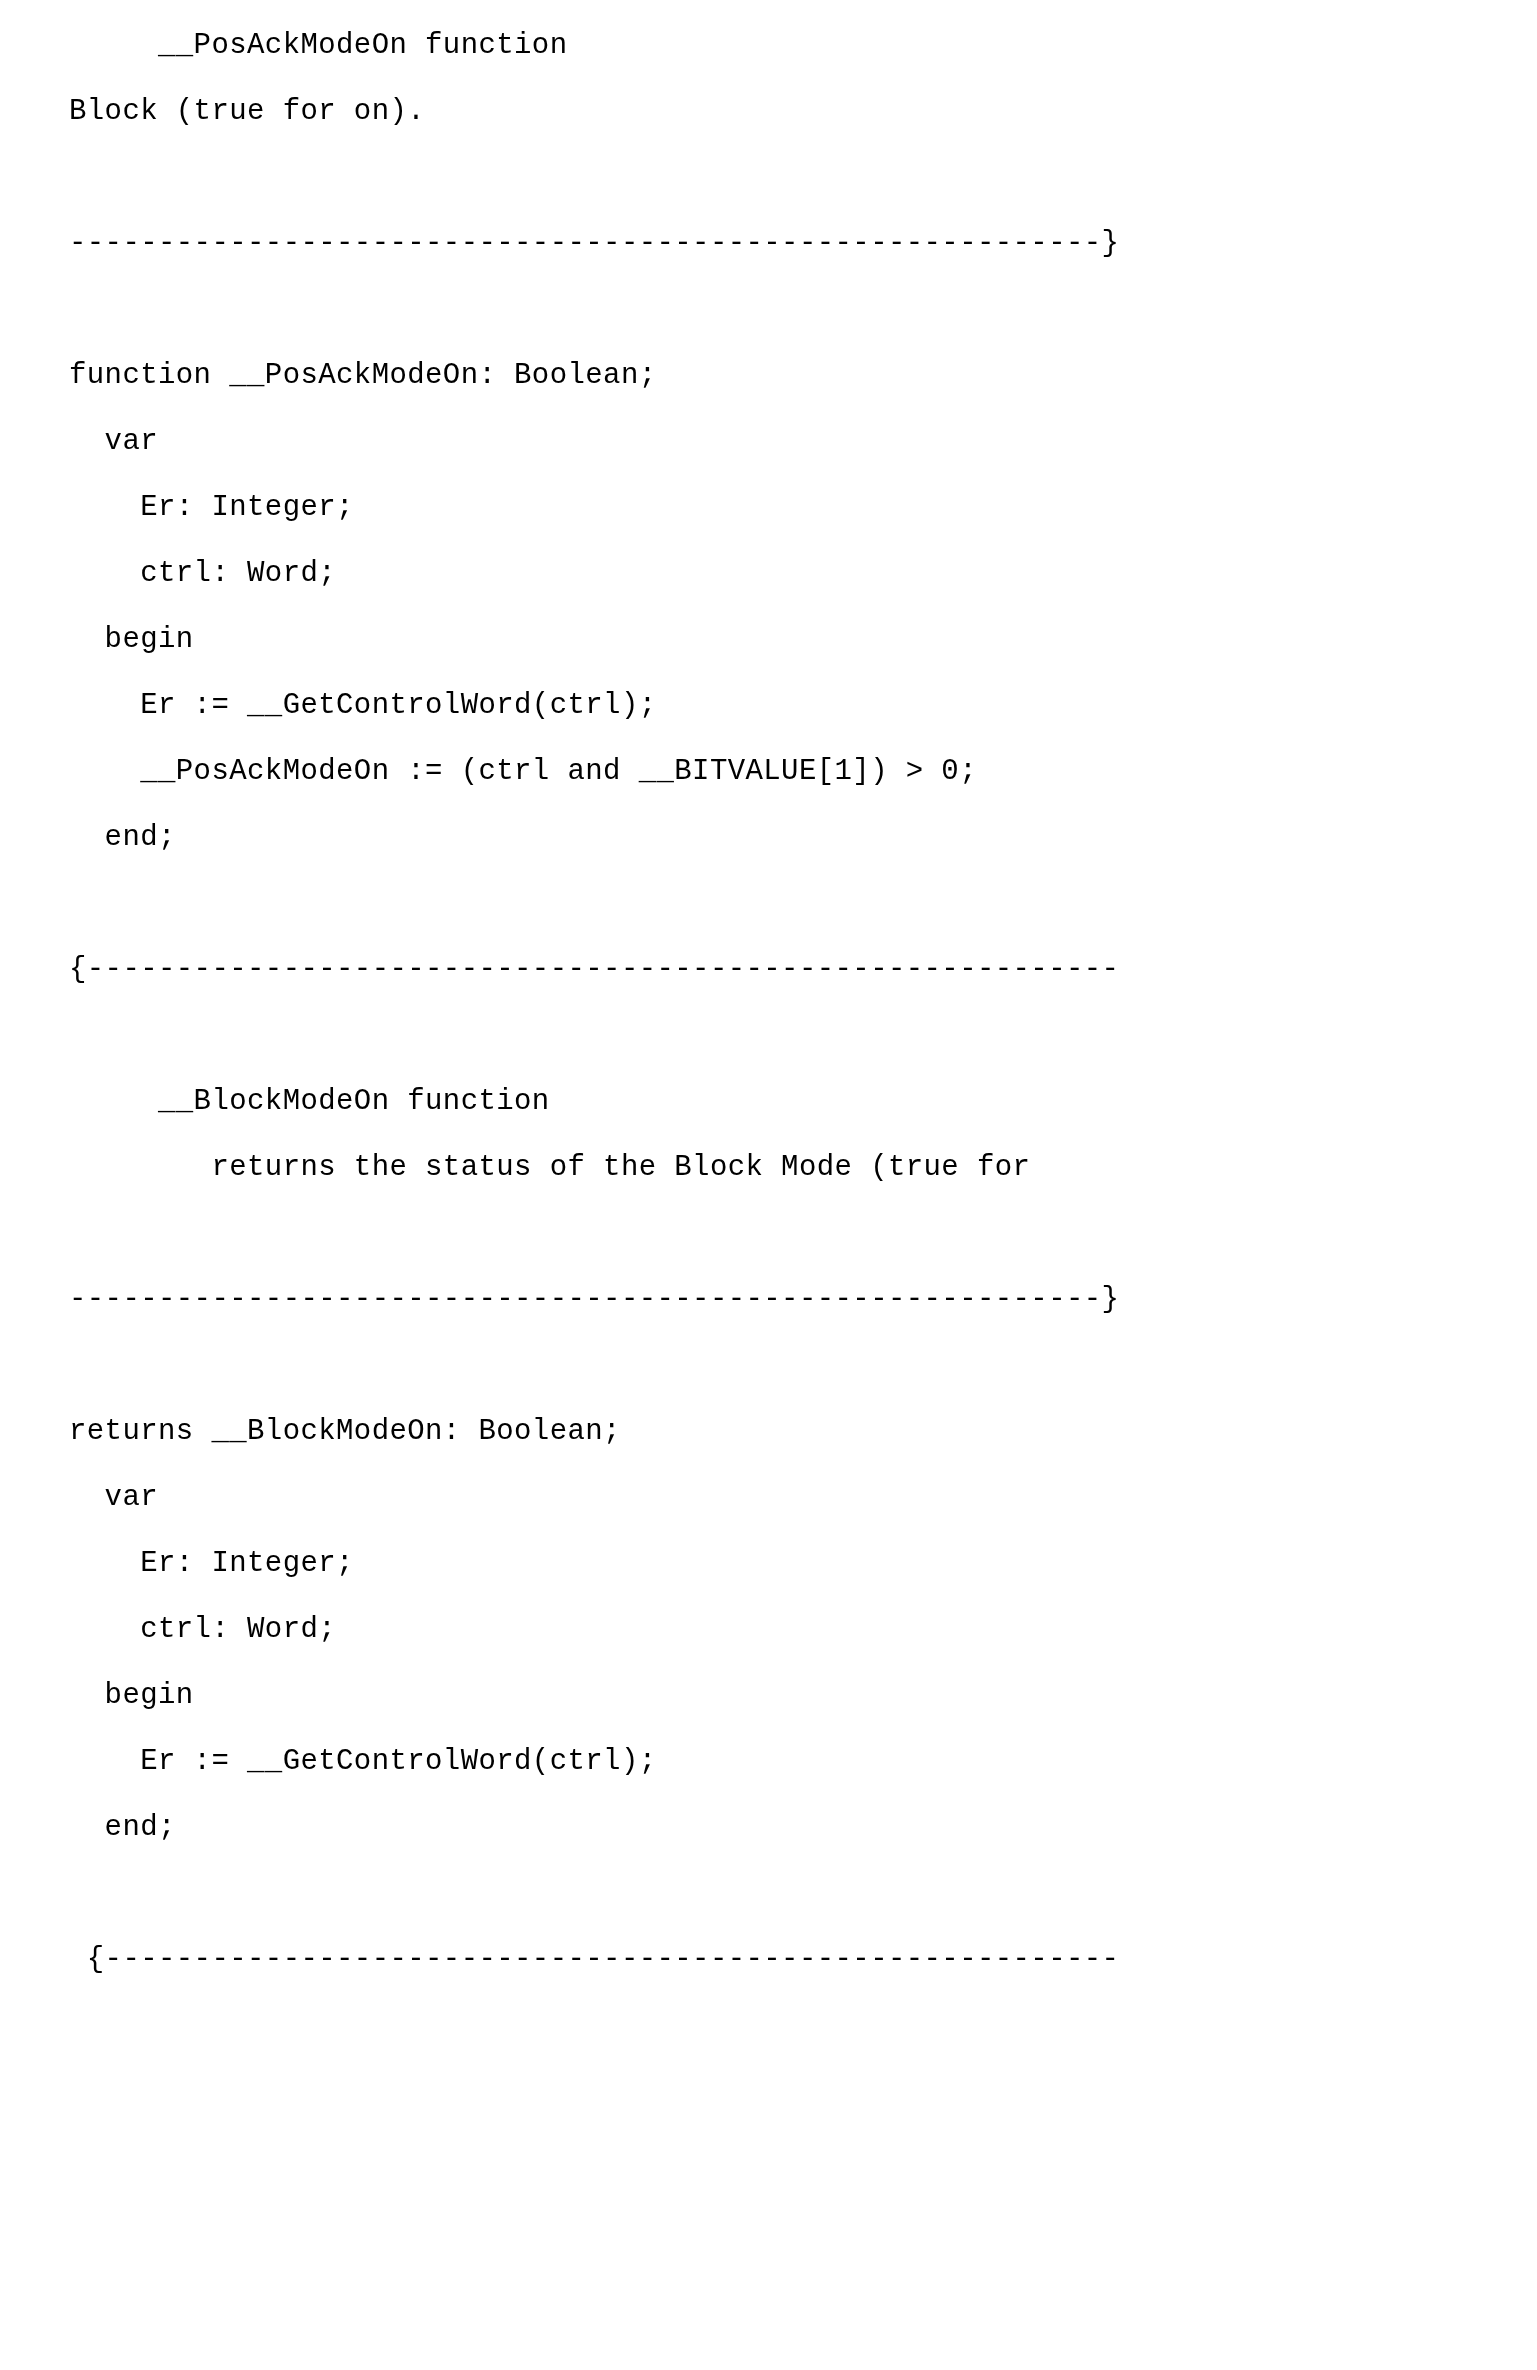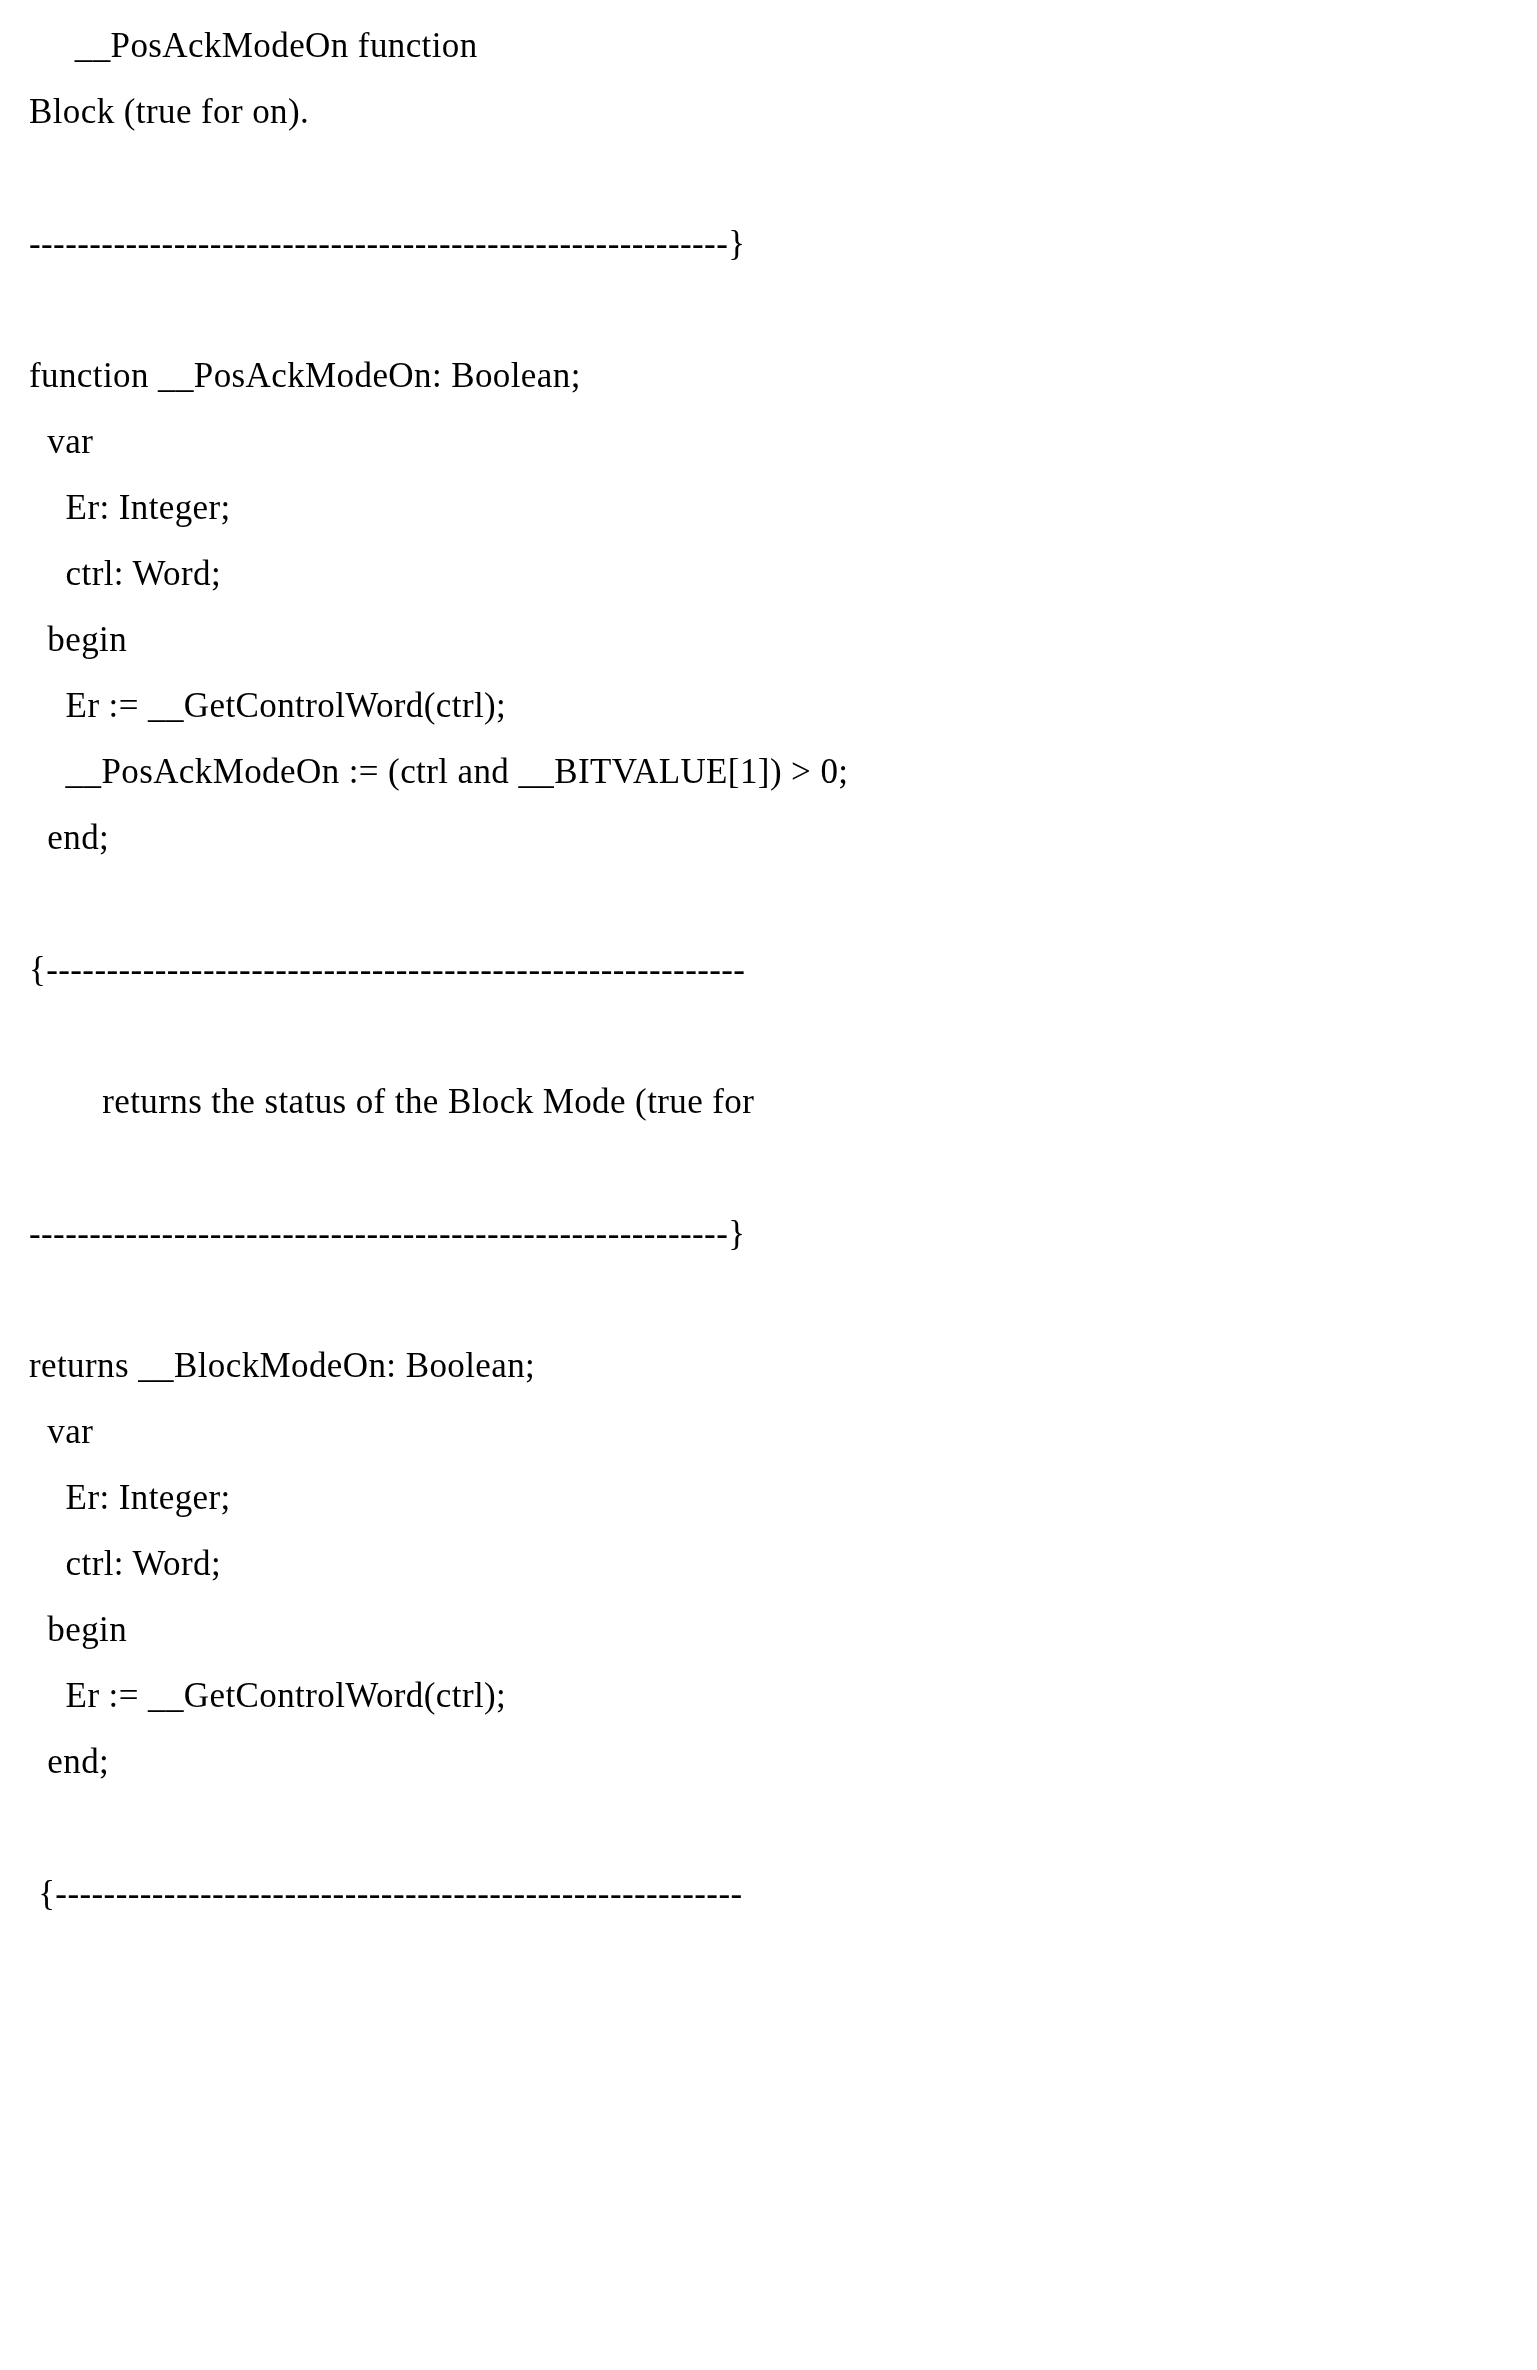--- a/index.html
+++ b/index.html
@@ -20,27 +20,28 @@
     padding: 0;
     box-sizing: border-box;
   }
   .code-block {
     position: absolute;
     left: 29px;
     top: 13.4px;
     width: 1479px;
   }
   .line {
-    font-family: Liberation Serif, serif;
-    font-size: 35px;
+    font-family: Liberation Mono, monospace;
+    font-size: 29px;
     line-height: 66px;
     color: #000000;
     white-space: pre;
     letter-spacing: 0.4px;
     font-weight: 500;
+    margin-left: 40px;
   }
   .line.blank {
     color: transparent;
   }
 </style>
 </head>
 <body>
 
 <div class="page">
   <div class="code-block">
@@ -53,20 +54,21 @@
     <div class="line">  var</div>
     <div class="line">    Er: Integer;</div>
     <div class="line">    ctrl: Word;</div>
     <div class="line">  begin</div>
     <div class="line">    Er := __GetControlWord(ctrl);</div>
     <div class="line">    __PosAckModeOn := (ctrl and __BITVALUE[1]) &gt; 0;</div>
     <div class="line">  end;</div>
     <div class="line blank">&nbsp;</div>
     <div class="line">{----------------------------------------------------------</div>
     <div class="line blank">&nbsp;</div>
+    <div class="line">     __BlockModeOn function</div>
     <div class="line">        returns the status of the Block Mode (true for</div>
     <div class="line blank">&nbsp;</div>
     <div class="line">----------------------------------------------------------}</div>
     <div class="line blank">&nbsp;</div>
     <div class="line">returns __BlockModeOn: Boolean;</div>
     <div class="line">  var</div>
     <div class="line">    Er: Integer;</div>
     <div class="line">    ctrl: Word;</div>
     <div class="line">  begin</div>
     <div class="line">    Er := __GetControlWord(ctrl);</div>

